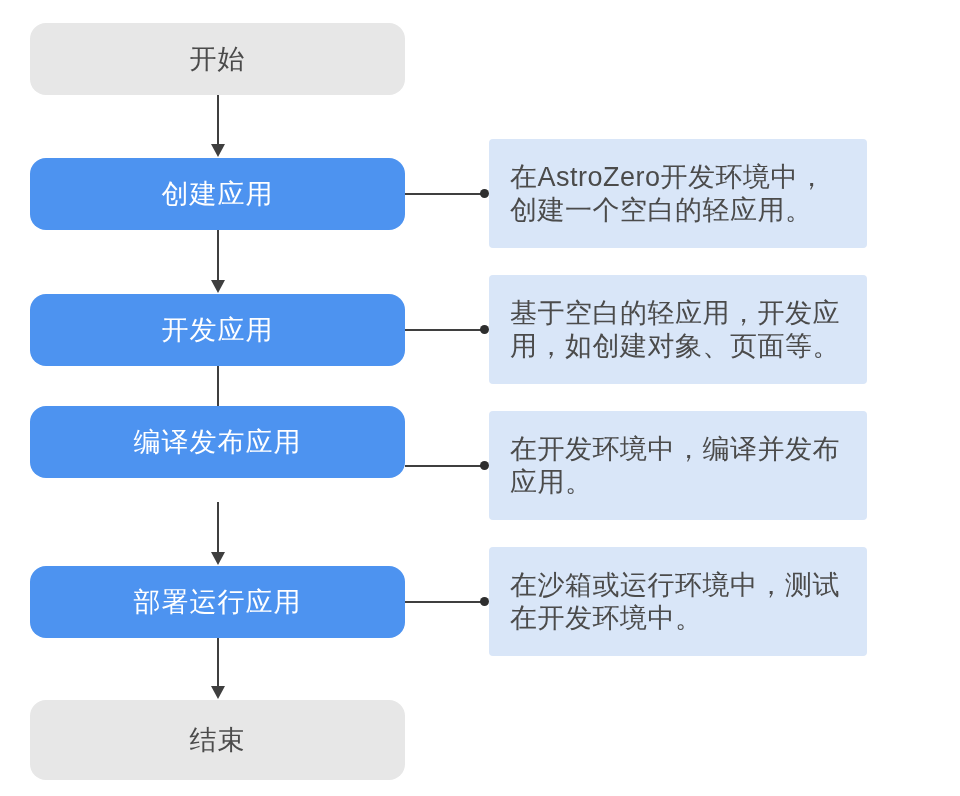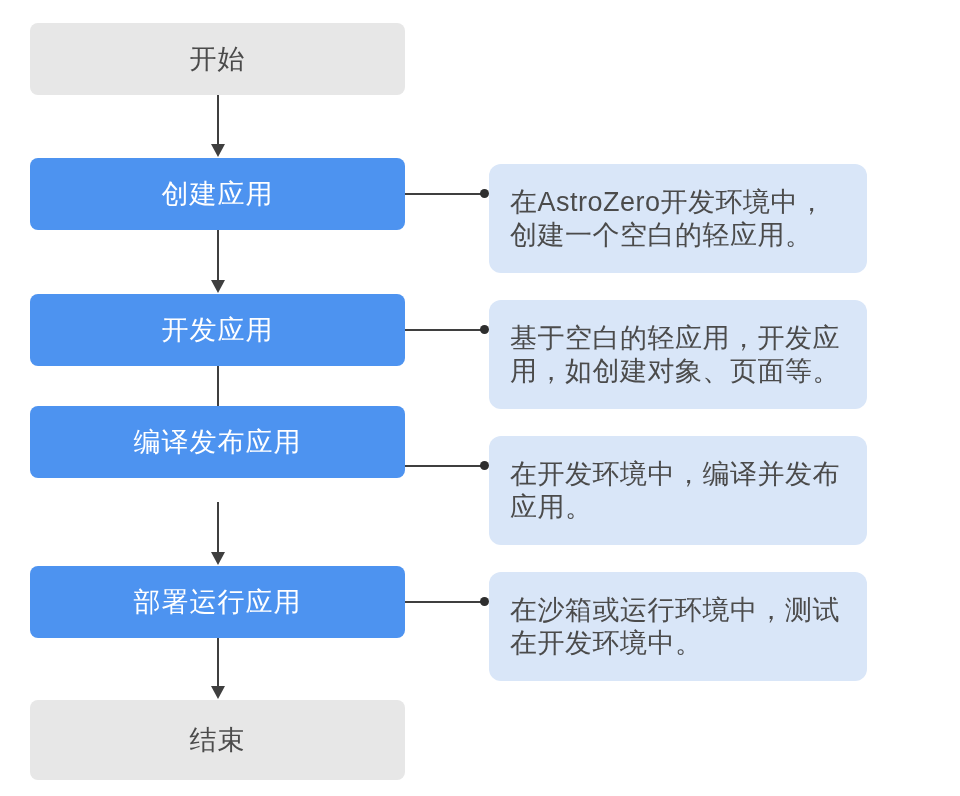--- a/index.html
+++ b/index.html
@@ -11,42 +11,42 @@
     --process-text:#ffffff;
   }
   *{box-sizing:border-box;}
   html,body{margin:0;padding:0;background:#ffffff;}
   .canvas{
     position:relative;width:960px;height:796px;background:#ffffff;overflow:hidden;
     font-family:"Liberation Sans","DejaVu Sans",sans-serif;
   }
   
   .node{
-    position:absolute;left:30px;width:375px;height:72px;border-radius:8px;
+    position:absolute;left:30px;width:375px;height:72px;border-radius:16px;
     display:flex;align-items:center;justify-content:center;
     font-size:27px;letter-spacing:1px;
   }
   .node.terminal{background:var(--terminal-bg);color:var(--text-dark);}
   .node.process{background:var(--accent);color:var(--process-text);}
   
   .varrow{position:absolute;left:211px;width:14px;}
   .varrow .shaft{position:absolute;left:6px;top:0;bottom:10px;width:2px;background:var(--line);}
   .varrow .head{
     position:absolute;left:0;bottom:0;width:0;height:0;
     border-left:7px solid transparent;border-right:7px solid transparent;
     border-top:13px solid var(--line);
   }
   
   .connector{position:absolute;left:405px;width:84px;height:10px;}
   .connector .cline{position:absolute;left:0;right:5px;top:4px;height:2px;background:var(--line);}
   .connector .cdot{position:absolute;right:0;top:0;width:9px;height:9px;border-radius:50%;background:#2e2e2e;}
   
   .note{
-    position:absolute;left:489px;width:378px;height:109px;border-radius:12px;
-    background:var(--note-bg);display:flex;align-items:center;padding:0 18px 0 21px;margin-top:25px;
+    position:absolute;left:489px;width:378px;height:109px;border-radius:4px;
+    background:var(--note-bg);display:flex;align-items:center;padding:0 18px 0 21px;
   }
   .note p{
     margin:0;font-size:27px;line-height:33px;color:var(--text-dark);
     white-space:pre-line;letter-spacing:0.5px;
   }
   i{display:block;font-style:normal;}
 </style>
 </head>
 <body>
 

